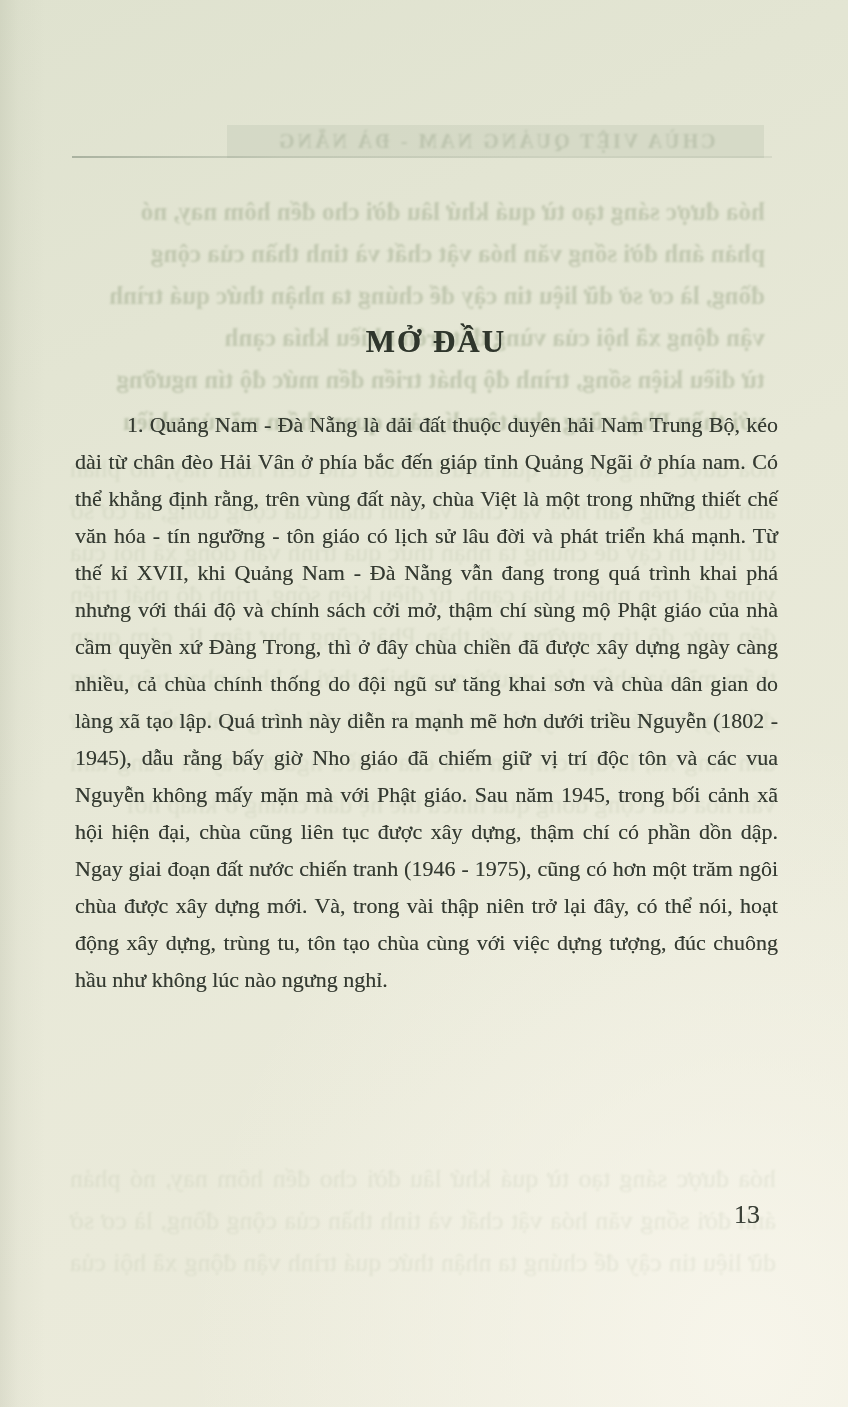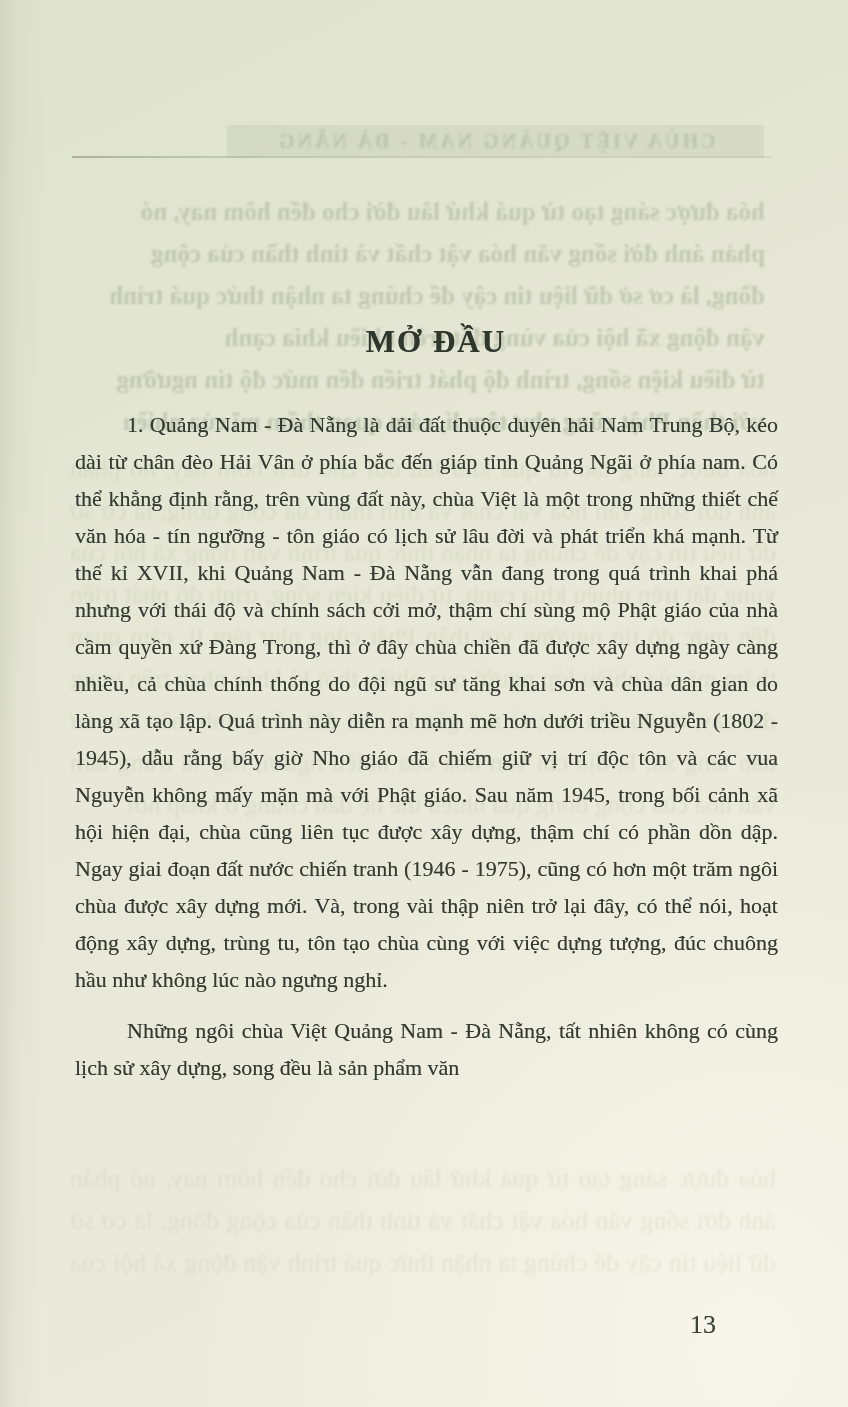--- a/index.html
+++ b/index.html
@@ -58,22 +58,22 @@
     text-shadow: 0 0 0.6px rgba(47,54,44,0.55);
   }
   .body-text {
     position: absolute; left: 75px; top: 406px; width: 703px;
     font-size: 22px; line-height: 37px; text-align: justify;
     text-shadow: 0 0 0.5px rgba(52,58,49,0.5);
   }
   .para { margin: 0; text-indent: 52px; }
   .para + .para { margin-top: 14px; }
   .page-number {
-    position: absolute; top: 1310px; left: 690px; width: 70px;
-    font-size: 26px; color: #3a4037;
+    position: absolute; top: 1200px; left: 690px; width: 70px;
+    text-align: right; font-size: 26px; color: #3a4037;
     text-shadow: 0 0 0.5px rgba(52,58,49,0.5);
   }
 </style>
 </head>
 <body>
 
 <div class="page">
 
   <div class="bleed-band">
     <span class="bleed-text">CHÙA VIỆT QUẢNG NAM - ĐÀ NẴNG</span>
@@ -88,18 +88,17 @@
   <div class="ghost-line" style="top:366px">từ điều kiện sống, trình độ phát triển đến mức độ tín ngưỡng</div>
   <div class="ghost-line" style="top:408px">với thần Phật cũng như tâm lí, cảm quan thẩm mĩ của nhiều</div>
 
   <div class="body-ghost" style="top:448px; height:700px;">hóa được sáng tạo từ quá khứ lâu đời cho đến hôm nay, nó phản ánh đời sống văn hóa vật chất và tinh thần của cộng đồng, là cơ sở dữ liệu tin cậy để chúng ta nhận thức quá trình vận động xã hội của vùng đất trên nhiều khía cạnh, từ điều kiện sống, trình độ phát triển đến mức độ tín ngưỡng với thần Phật cũng như tâm lí, cảm quan thẩm mĩ của nhiều lớp người qua nhiều thời kì khác nhau trên vùng đất này, từ đó đến nay, là nơi gắn bó với đời sống tinh thần của cư dân làng xã, là địa chỉ văn hóa của nhiều người, hay là trung tâm văn hóa của cộng đồng qua nhiều thế hệ dân chúng ở khắp nơi</div>
   <div class="body-ghost" style="top:1158px; height:120px;">hóa được sáng tạo từ quá khứ lâu đời cho đến hôm nay, nó phản ánh đời sống văn hóa vật chất và tinh thần của cộng đồng, là cơ sở dữ liệu tin cậy để chúng ta nhận thức quá trình vận động xã hội của vùng đất trên nhiều khía cạnh, từ điều kiện sống, trình độ phát triển đến mức độ tín ngưỡng với thần Phật cũng như tâm lí, cảm quan thẩm mĩ của nhiều lớp người qua nhiều thời kì khác nhau trên vùng đất này, từ đó đến nay, là nơi gắn bó với đời sống tinh thần của cư dân làng xã, là địa chỉ văn hóa của nhiều người, hay là trung tâm văn hóa của cộng đồng qua nhiều thế hệ dân chúng ở khắp nơi</div>
 
   <h1 class="heading">MỞ ĐẦU</h1>
 
   <div class="body-text">
     <p class="para">1. Quảng Nam - Đà Nẵng là dải đất thuộc duyên hải Nam Trung Bộ, kéo dài từ chân đèo Hải Vân ở phía bắc đến giáp tỉnh Quảng Ngãi ở phía nam. Có thể khẳng định rằng, trên vùng đất này, chùa Việt là một trong những thiết chế văn hóa - tín ngưỡng - tôn giáo có lịch sử lâu đời và phát triển khá mạnh. Từ thế kỉ XVII, khi Quảng Nam - Đà Nẵng vẫn đang trong quá trình khai phá nhưng với thái độ và chính sách cởi mở, thậm chí sùng mộ Phật giáo của nhà cầm quyền xứ Đàng Trong, thì ở đây chùa chiền đã được xây dựng ngày càng nhiều, cả chùa chính thống do đội ngũ sư tăng khai sơn và chùa dân gian do làng xã tạo lập. Quá trình này diễn ra mạnh mẽ hơn dưới triều Nguyễn (1802 - 1945), dẫu rằng bấy giờ Nho giáo đã chiếm giữ vị trí độc tôn và các vua Nguyễn không mấy mặn mà với Phật giáo. Sau năm 1945, trong bối cảnh xã hội hiện đại, chùa cũng liên tục được xây dựng, thậm chí có phần dồn dập. Ngay giai đoạn đất nước chiến tranh (1946 - 1975), cũng có hơn một trăm ngôi chùa được xây dựng mới. Và, trong vài thập niên trở lại đây, có thể nói, hoạt động xây dựng, trùng tu, tôn tạo chùa cùng với việc dựng tượng, đúc chuông hầu như không lúc nào ngưng nghỉ.</p>
-    <p class="para">Những ngôi chùa Việt Quảng Nam - Đà Nẵng, tất nhiên không có cùng lịch sử xây dựng, song đều là sản phẩm văn</p>
   </div>
 
   <div class="page-number">13</div>
 
 </div>
 
 </body></html>

